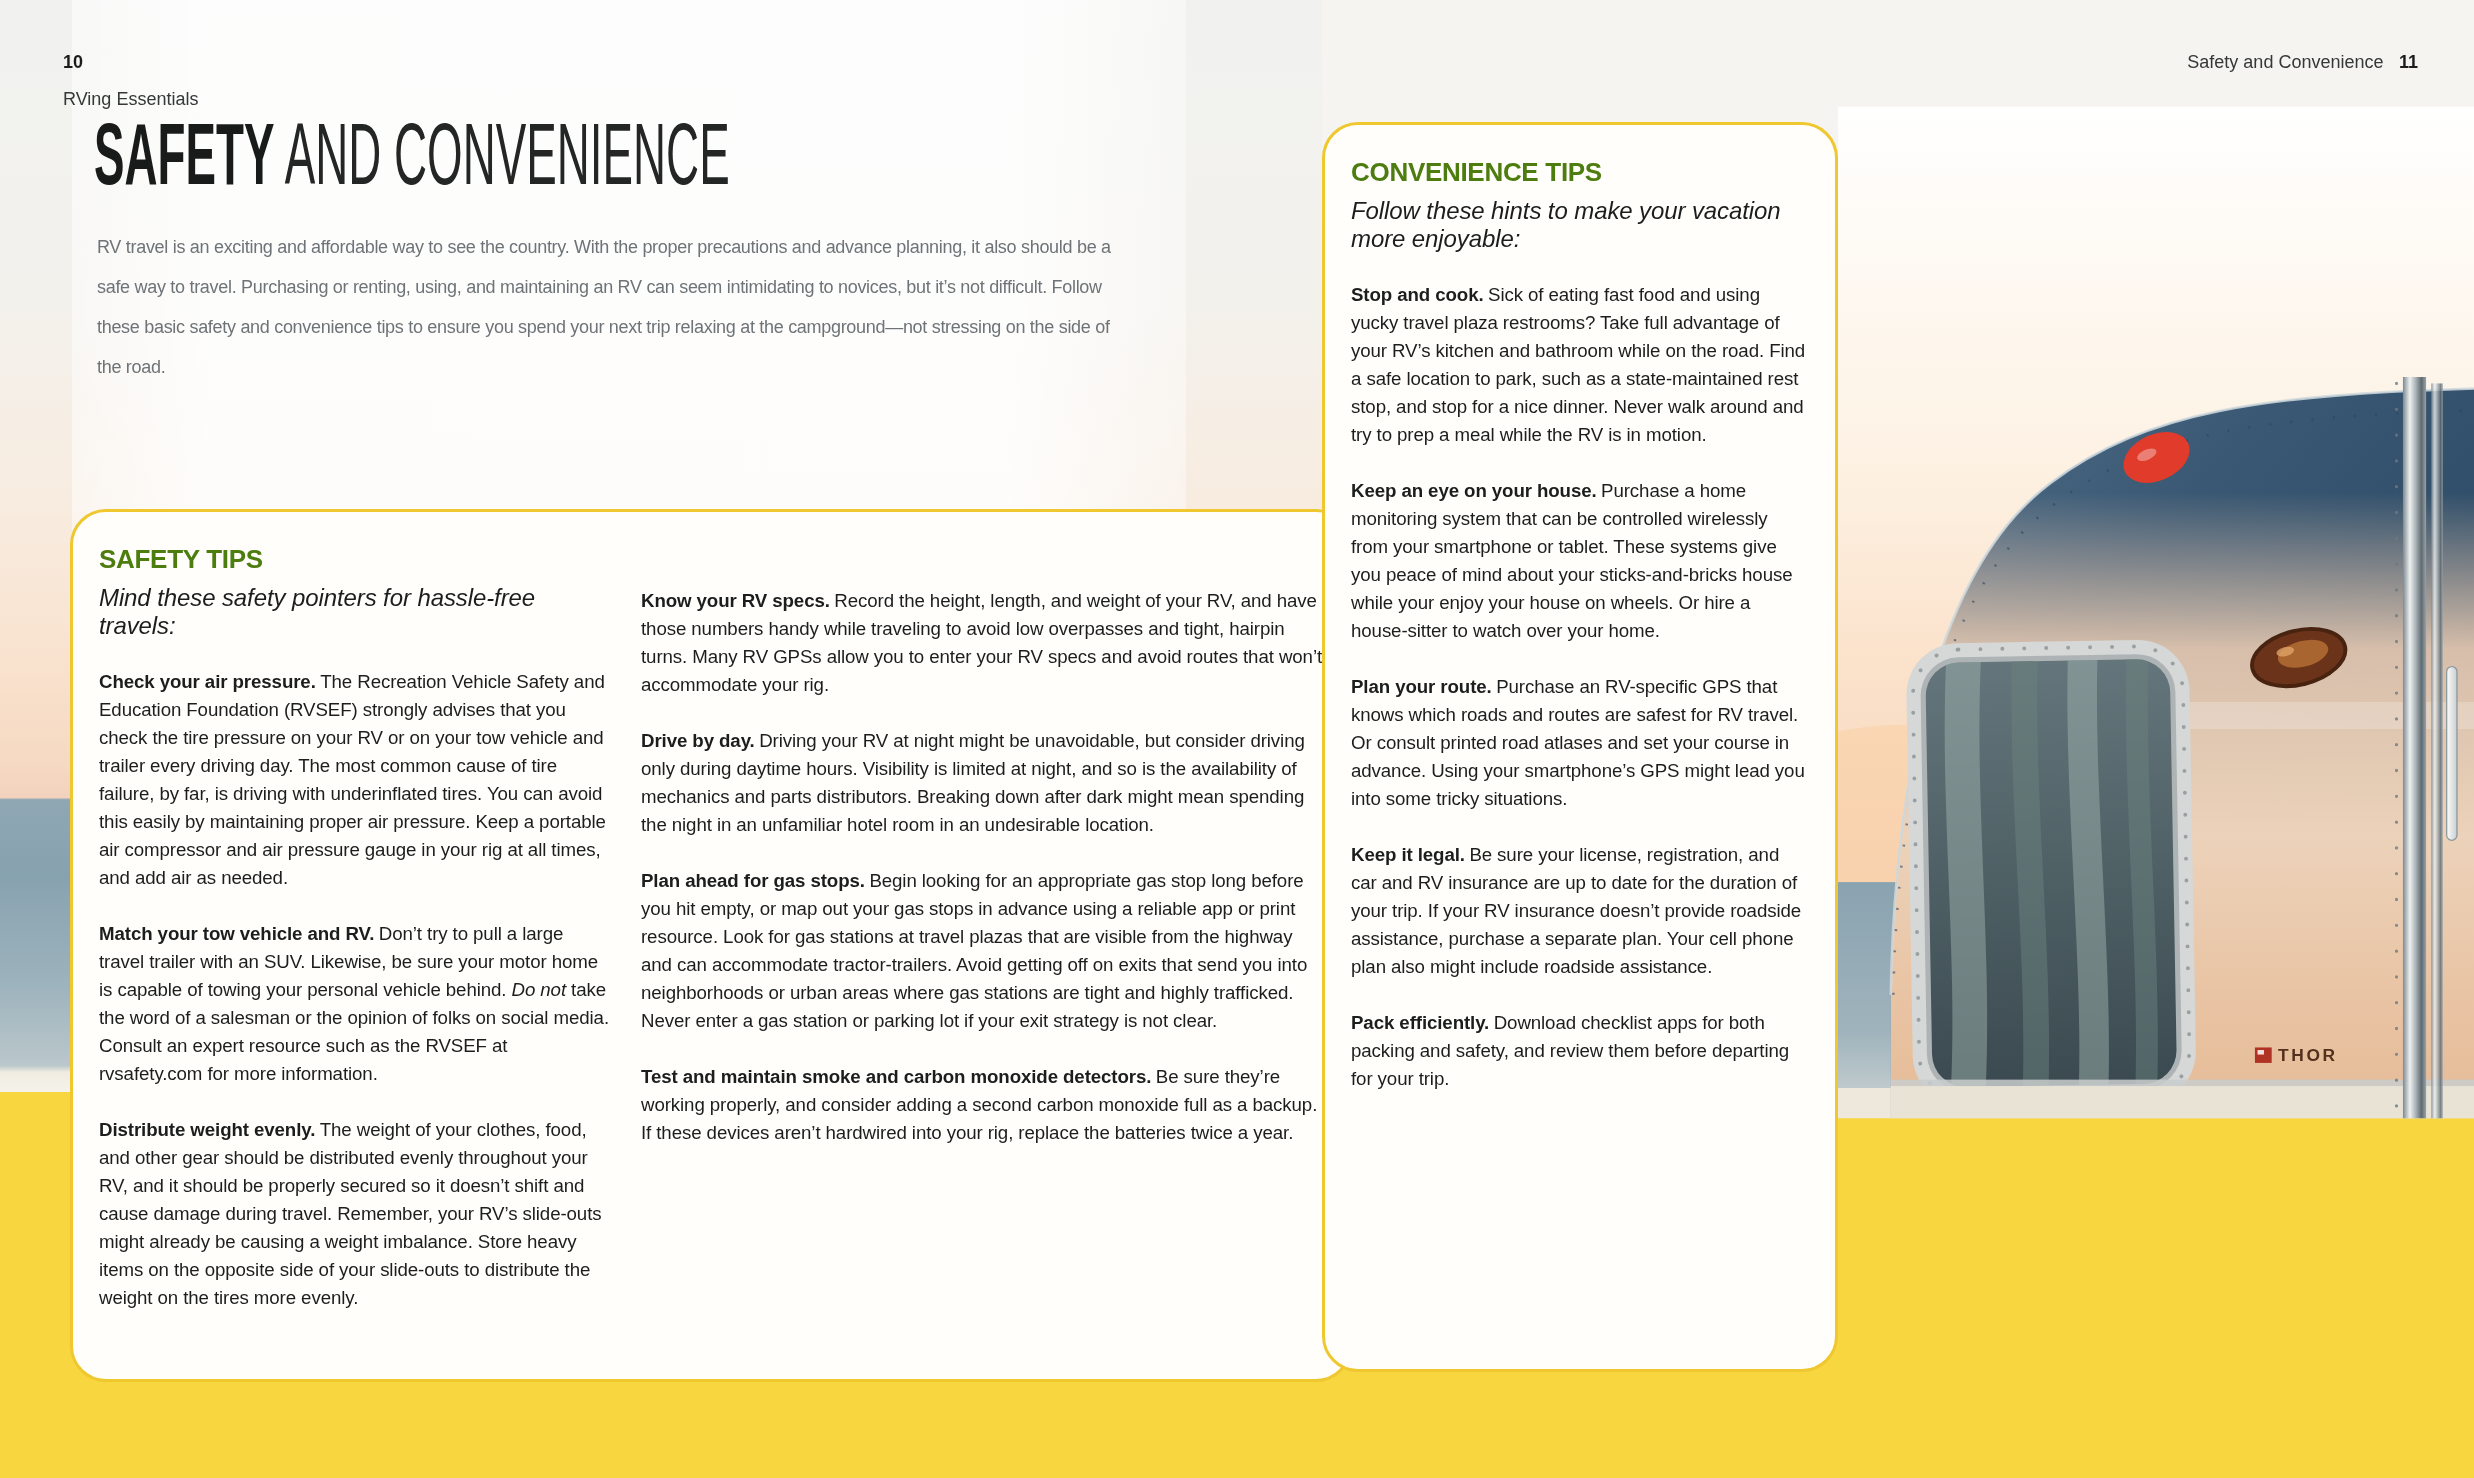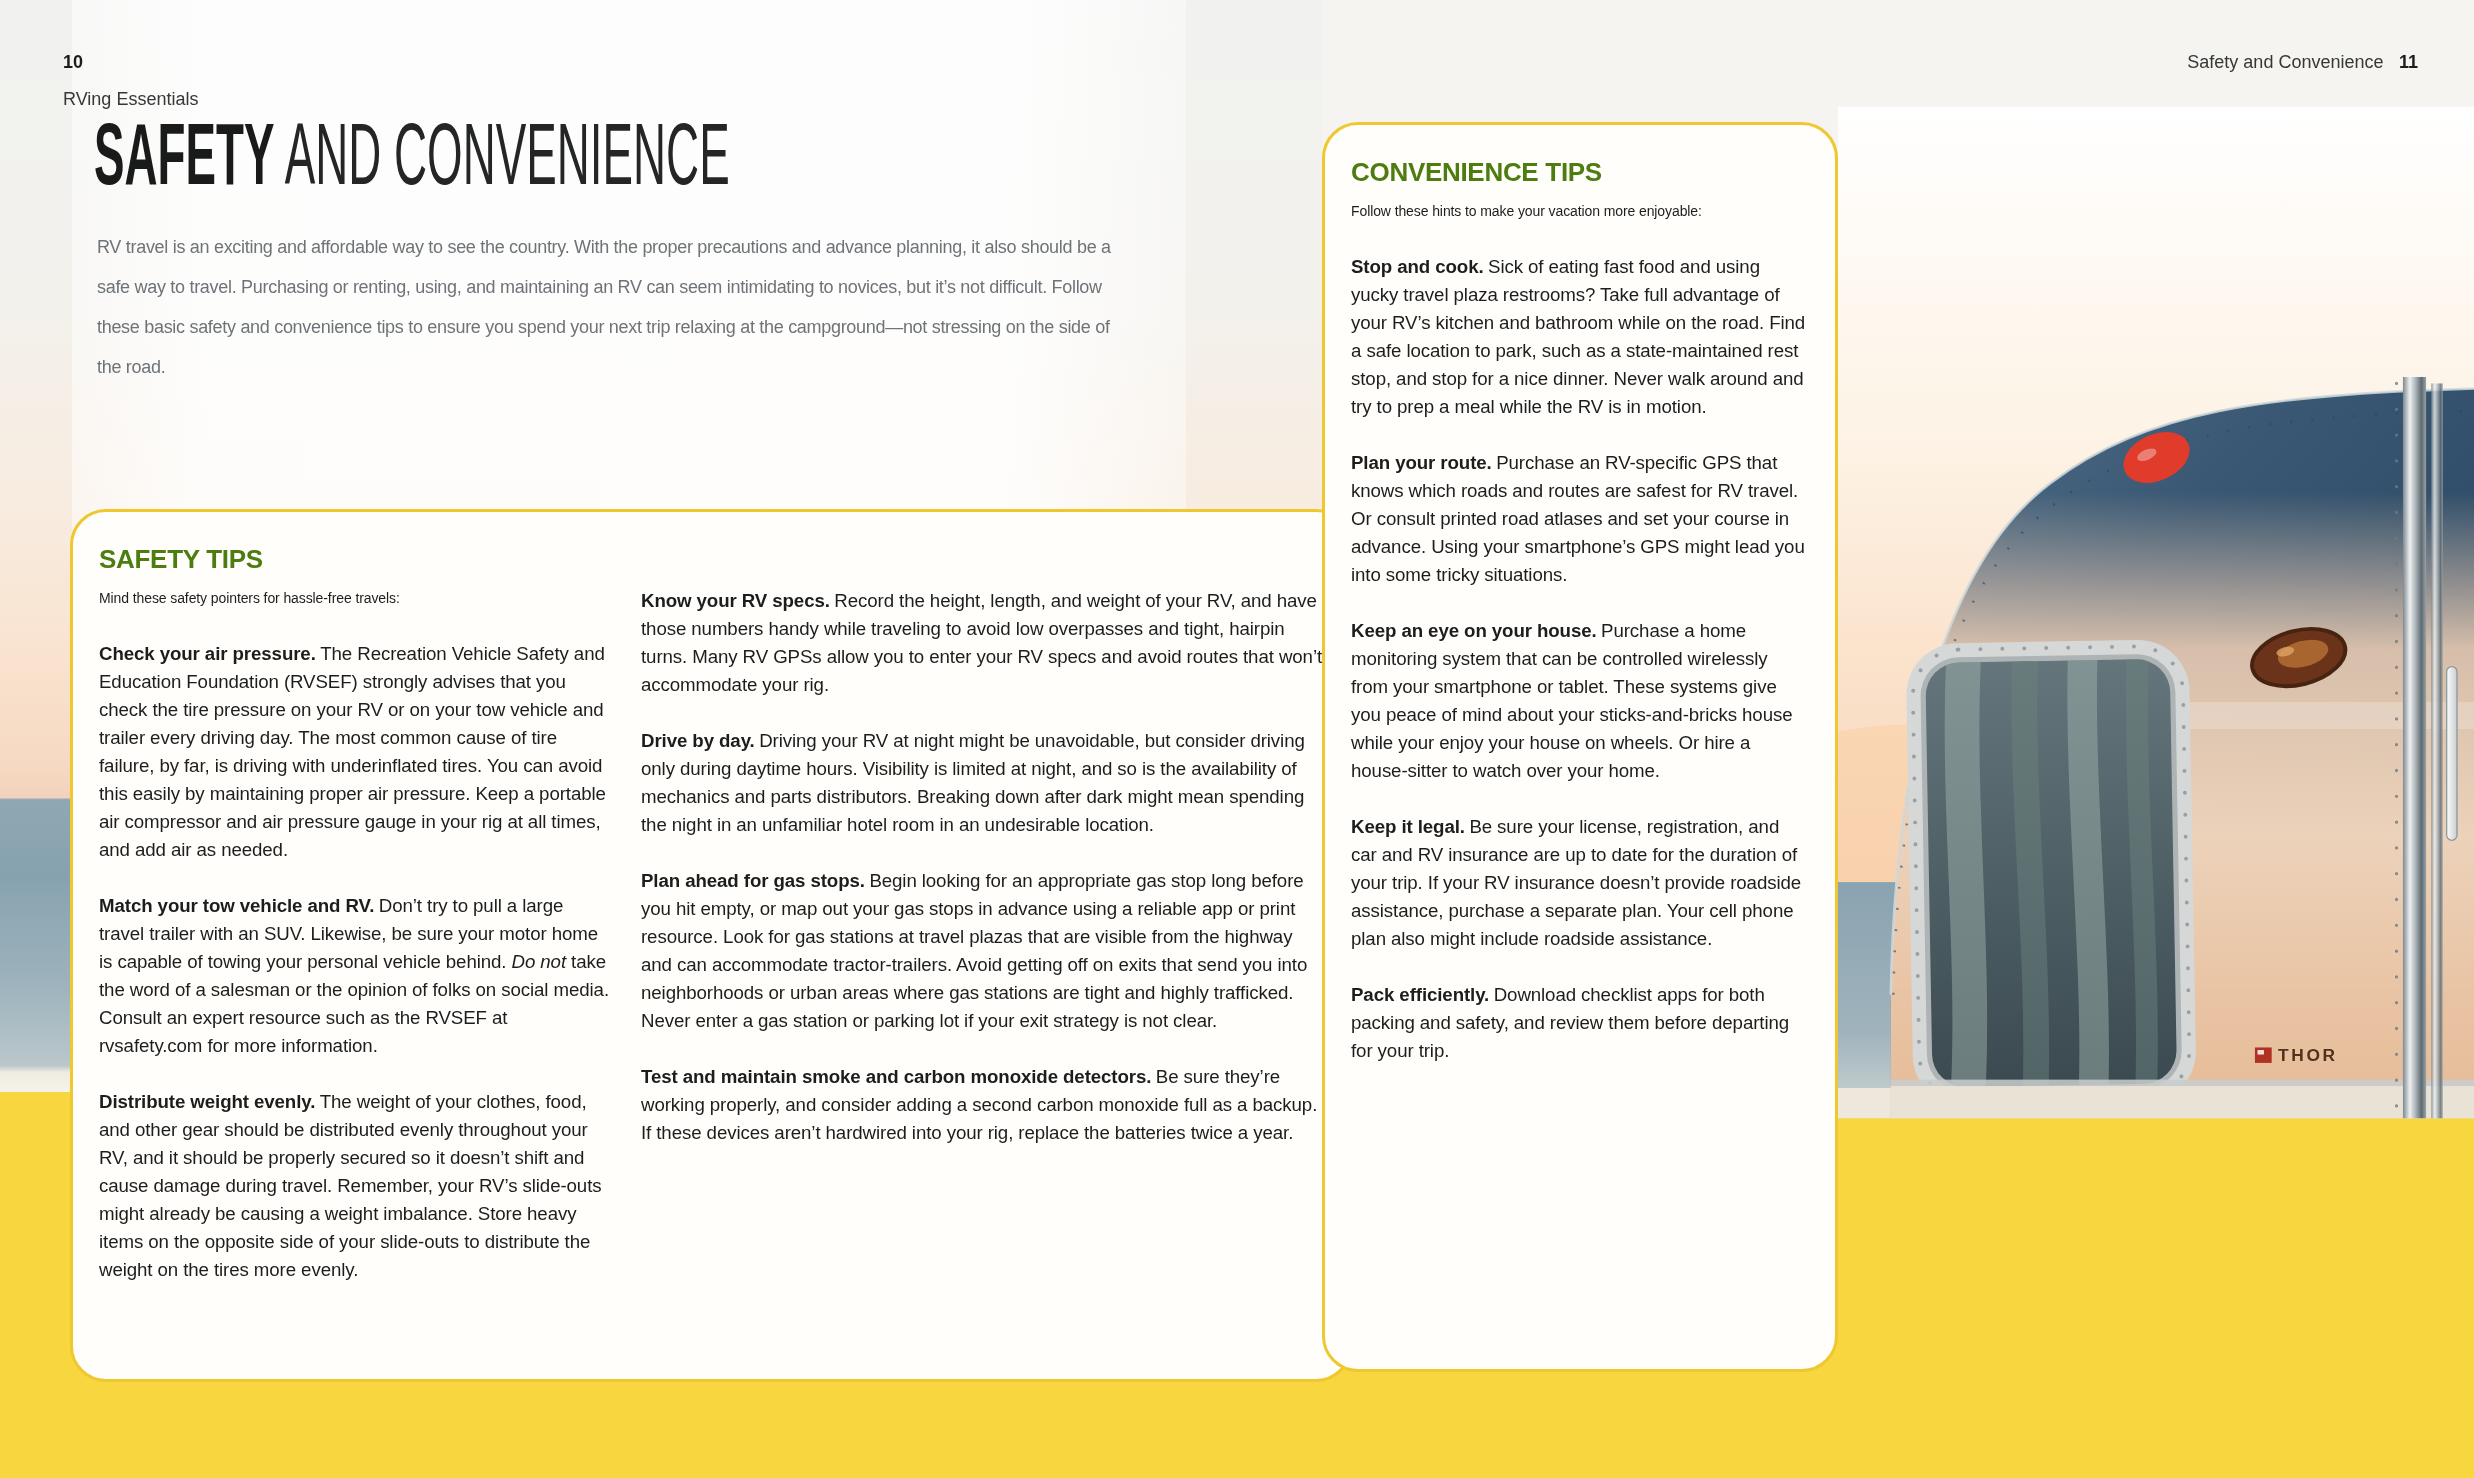--- a/index.html
+++ b/index.html
@@ -48,21 +48,21 @@
   
   .tip-box{
     position:absolute;box-sizing:border-box;
     background:#fffefb;border:3.2px solid #efc72f;border-radius:36px;
   }
   .box-safety{left:70px;top:509px;width:1282px;height:873px;padding:32px 26px 23px 26px;display:flex;gap:30px;overflow:hidden;}
   .box-convenience{left:1322px;top:122px;width:516px;height:1250px;padding:32px 26px 23px 26px;overflow:hidden;}
   .col1{width:512px;flex:none;}
   .col2{flex:1;padding-top:43px;}
   .box-heading{margin:0 0 9px 0;font-size:26px;font-weight:bold;letter-spacing:-0.3px;color:#4d7c0f;}
-  .box-sub{margin:0 0 28px 0;font-size:14px;line-height:28px;letter-spacing:-0.1px;}
+  .box-sub{margin:0 0 28px 0;font-size:24px;line-height:28px;letter-spacing:-0.1px;font-style:italic;}
   .tip{margin:0 0 28px 0;font-size:18.7px;line-height:28px;letter-spacing:-0.1px;color:#1c1e1d;}
   .tip:last-child{margin-bottom:0;}
   .tip b{margin-right:4.5px;}
   .tip i{font-style:italic;}
 </style>
 </head>
 <body>
 
 <div class="bg-left">
   <div class="white-overlay"></div>
@@ -197,18 +197,18 @@
     <p class="tip"><b>Drive by day.</b><span>Driving your RV at night might be unavoidable, but consider driving only during daytime hours. Visibility is limited at night, and so is the availability of mechanics and parts distributors. Breaking down after dark might mean spending the night in an unfamiliar hotel room in an undesirable location.</span></p>
     <p class="tip"><b>Plan ahead for gas stops.</b><span>Begin looking for an appropriate gas stop long before you hit empty, or map out your gas stops in advance using a reliable app or print resource. Look for gas stations at travel plazas that are visible from the highway and can accommodate tractor-trailers. Avoid getting off on exits that send you into neighborhoods or urban areas where gas stations are tight and highly trafficked. Never enter a gas station or parking lot if your exit strategy is not clear.</span></p>
     <p class="tip"><b>Test and maintain smoke and carbon monoxide detectors.</b><span>Be sure they’re working properly, and consider adding a second carbon monoxide full as a backup. If these devices aren’t hardwired into your rig, replace the batteries twice a year.</span></p>
   </div>
 </section>
 
 <section class="tip-box box-convenience">
   <h2 class="box-heading">CONVENIENCE TIPS</h2>
   <p class="box-sub">Follow these hints to make your vacation more enjoyable:</p>
   <p class="tip"><b>Stop and cook.</b><span>Sick of eating fast food and using yucky travel plaza restrooms? Take full advantage of your RV’s kitchen and bathroom while on the road. Find a safe location to park, such as a state-maintained rest stop, and stop for a nice dinner. Never walk around and try to prep a meal while the RV is in motion.</span></p>
+  <p class="tip"><b>Keep an eye on your house.</b><span>Purchase a home monitoring system that can be controlled wirelessly from your smartphone or tablet. These systems give you peace of mind about your sticks-and-bricks house while your enjoy your house on wheels. Or hire a house-sitter to watch over your home.</span></p>
   <p class="tip"><b>Plan your route.</b><span>Purchase an RV-specific GPS that knows which roads and routes are safest for RV travel. Or consult printed road atlases and set your course in advance. Using your smartphone’s GPS might lead you into some tricky situations.</span></p>
-  <p class="tip"><b>Keep an eye on your house.</b><span>Purchase a home monitoring system that can be controlled wirelessly from your smartphone or tablet. These systems give you peace of mind about your sticks-and-bricks house while your enjoy your house on wheels. Or hire a house-sitter to watch over your home.</span></p>
   <p class="tip"><b>Keep it legal.</b><span>Be sure your license, registration, and car and RV insurance are up to date for the duration of your trip. If your RV insurance doesn’t provide roadside assistance, purchase a separate plan. Your cell phone plan also might include roadside assistance.</span></p>
   <p class="tip"><b>Pack efficiently.</b><span>Download checklist apps for both packing and safety, and review them before departing for your trip.</span></p>
 </section>
 
 
 </body></html>

